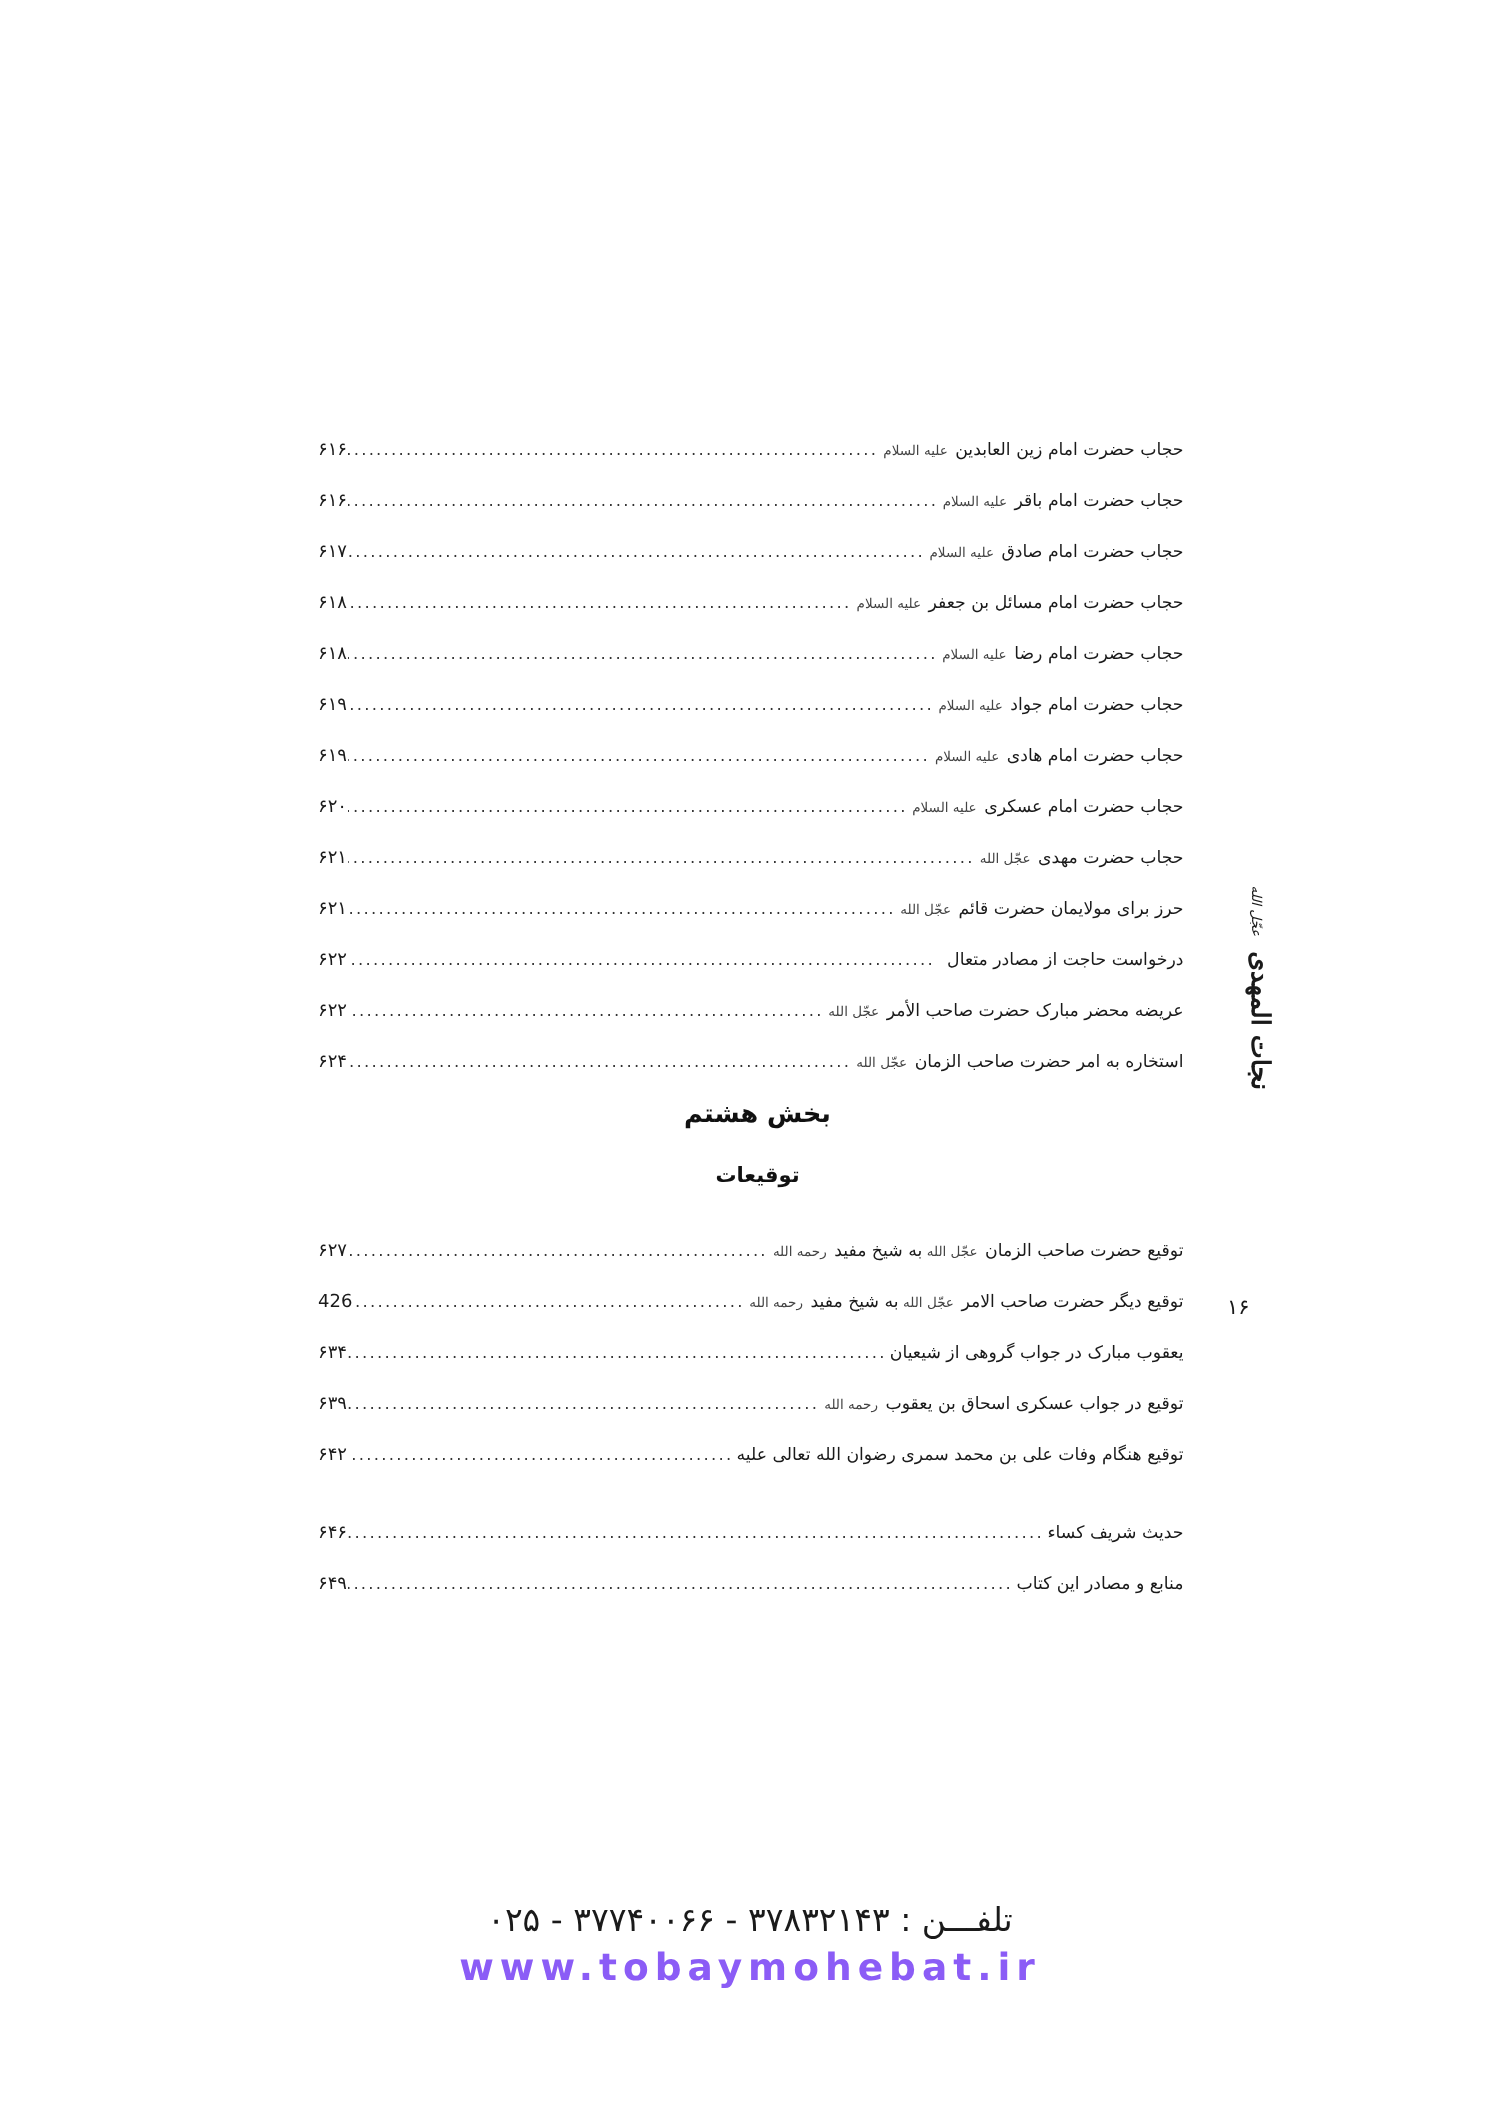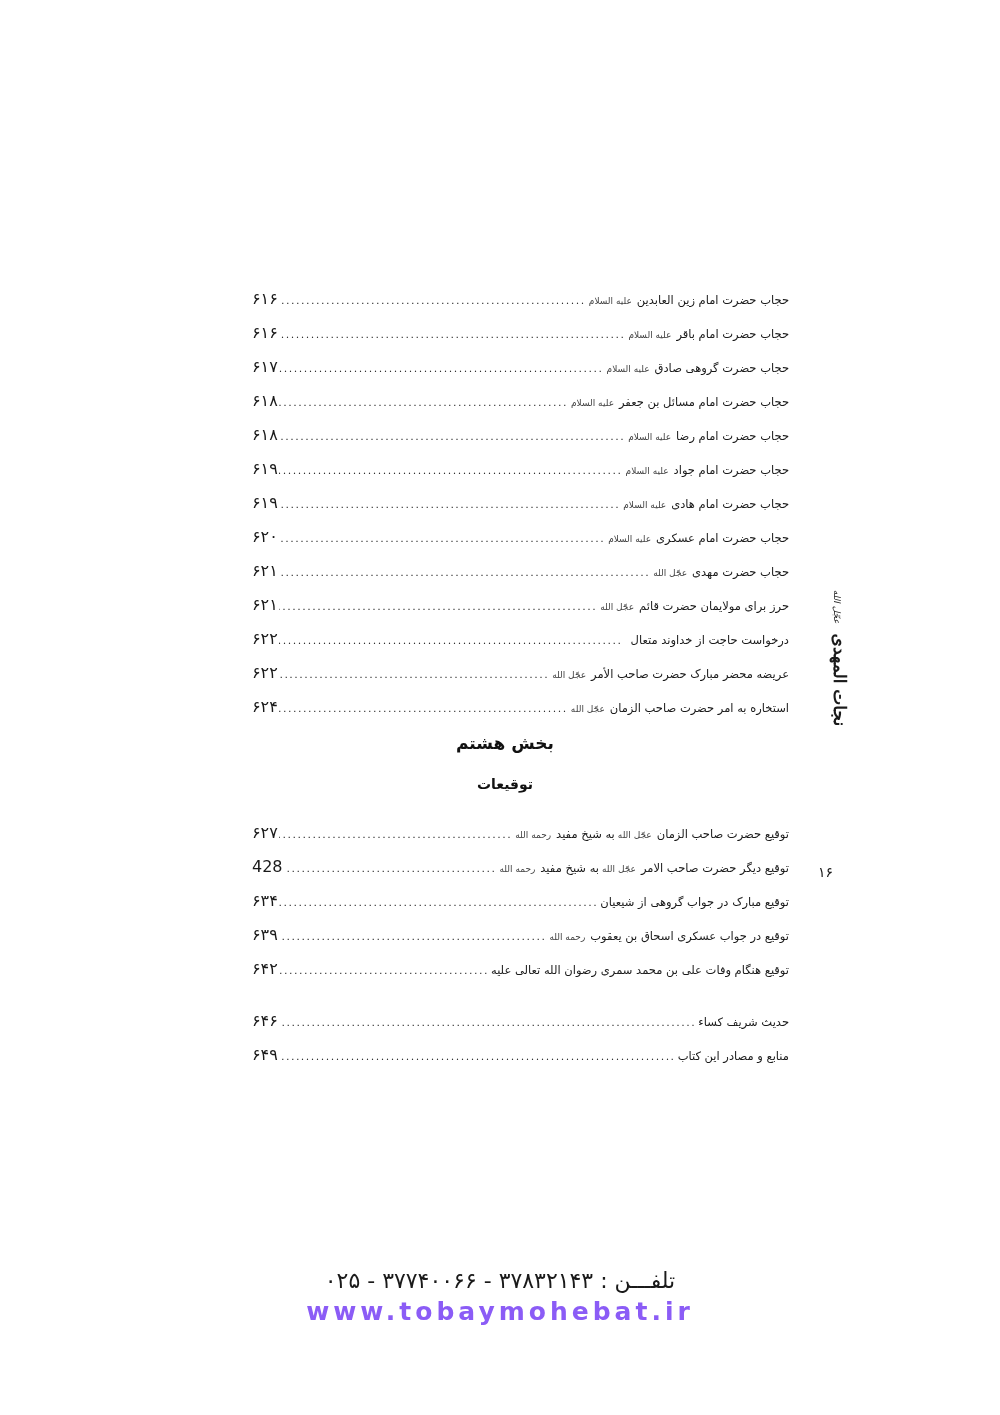--- a/index.html
+++ b/index.html
@@ -44,23 +44,22 @@
       overflow: hidden;
       color: #333;
       letter-spacing: 1.5px;
       font-size: 11px;
     }
     .toc-dots::before {
       content: "..................................................................................................................................................................................................................................................................";
     }
     .toc-page {
       flex: 0 0 auto;
-      font-size: 16px;
+      font-size: 12px;
       padding-right: 1px;
-      margin-left: 40px;
     }
     .section-heading {
       position: absolute;
       left: 0;
       width: 1000px;
       text-align: center;
       direction: rtl;
       font-weight: bold;
       color: #111;
     }
@@ -137,21 +136,21 @@
     <span class="toc-dots"></span>
     <span class="toc-page">۶۱۶</span>
   </div>
   <div class="toc-row" style="top:34px;">
     <span class="toc-title">حجاب حضرت امام باقر</span>
     <span class="toc-honor">علیه السلام</span>
     <span class="toc-dots"></span>
     <span class="toc-page">۶۱۶</span>
   </div>
   <div class="toc-row" style="top:68px;">
-    <span class="toc-title">حجاب حضرت گروهی صادق</span>
+    <span class="toc-title">حجاب حضرت امام صادق</span>
     <span class="toc-honor">علیه السلام</span>
     <span class="toc-dots"></span>
     <span class="toc-page">۶۱۷</span>
   </div>
   <div class="toc-row" style="top:102px;">
     <span class="toc-title">حجاب حضرت امام مسائل بن جعفر</span>
     <span class="toc-honor">علیه السلام</span>
     <span class="toc-dots"></span>
     <span class="toc-page">۶۱۸</span>
   </div>
@@ -185,21 +184,21 @@
     <span class="toc-dots"></span>
     <span class="toc-page">۶۲۱</span>
   </div>
   <div class="toc-row" style="top:306px;">
     <span class="toc-title">حرز برای مولایمان حضرت قائم</span>
     <span class="toc-honor">عجّل الله</span>
     <span class="toc-dots"></span>
     <span class="toc-page">۶۲۱</span>
   </div>
   <div class="toc-row" style="top:340px;">
-    <span class="toc-title">درخواست حاجت از خداوند متعال</span>
+    <span class="toc-title">درخواست حاجت از مصادر متعال</span>
     <span class="toc-honor"></span>
     <span class="toc-dots"></span>
     <span class="toc-page">۶۲۲</span>
   </div>
   <div class="toc-row" style="top:374px;">
     <span class="toc-title">عریضه محضر مبارک حضرت صاحب الأمر</span>
     <span class="toc-honor">عجّل الله</span>
     <span class="toc-dots"></span>
     <span class="toc-page">۶۲۲</span>
   </div>
@@ -222,24 +221,24 @@
     <span class="toc-honor">رحمه الله</span>
     <span class="toc-dots"></span>
     <span class="toc-page">۶۲۷</span>
   </div>
   <div class="toc-row" style="top:34px;">
     <span class="toc-title">توقیع دیگر حضرت صاحب الامر</span>
     <span class="toc-honor">عجّل الله</span>
     <span class="toc-title">به شیخ مفید</span>
     <span class="toc-honor">رحمه الله</span>
     <span class="toc-dots"></span>
-    <span class="toc-page">428</span>
+    <span class="toc-page">426</span>
   </div>
   <div class="toc-row" style="top:68px;">
-    <span class="toc-title">توقیع مبارک در جواب گروهی از شیعیان</span>
+    <span class="toc-title">یعقوب مبارک در جواب گروهی از شیعیان</span>
     <span class="toc-dots"></span>
     <span class="toc-page">۶۳۴</span>
   </div>
   <div class="toc-row" style="top:102px;">
     <span class="toc-title">توقیع در جواب عسکری اسحاق بن یعقوب</span>
     <span class="toc-honor">رحمه الله</span>
     <span class="toc-dots"></span>
     <span class="toc-page">۶۳۹</span>
   </div>
   <div class="toc-row" style="top:136px;">

